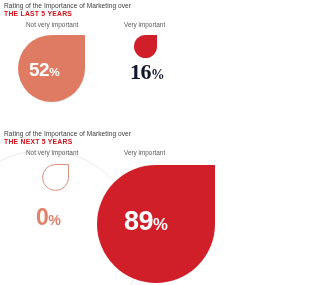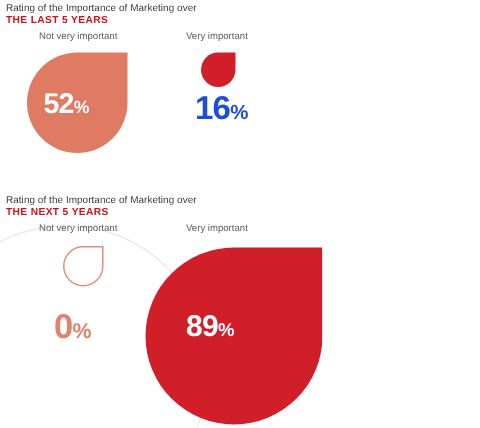--- a/index.html
+++ b/index.html
@@ -121,21 +121,22 @@
     left: 134px;
     top: 35px;
     width: 23px;
     height: 23px;
     background: #d01f28;
   }
   .pct-16 {
     left: 130px;
     top: 61px;
     font-size: 22px;
-    color: #1d4ed8;
+    color: #0f172a;
+    font-family: Liberation Serif, serif;
   }
 
   
   .drop-0 {
     left: 42px;
     top: 36px;
     width: 27px;
     height: 27px;
     background: transparent;
     border: 1.2px solid #e08f7c;
@@ -150,21 +151,21 @@
   .drop-89 {
     left: 97px;
     top: 37px;
     width: 118px;
     height: 118px;
     background: #d01f28;
   }
   .pct-89 {
     left: 124px;
     top: 80px;
-    font-size: 20px;
+    font-size: 27px;
     color: #ffffff;
   }
 </style>
 </head>
 <body>
 
 <div class="infographic">
 
   <div class="bg-arc"></div>
 

